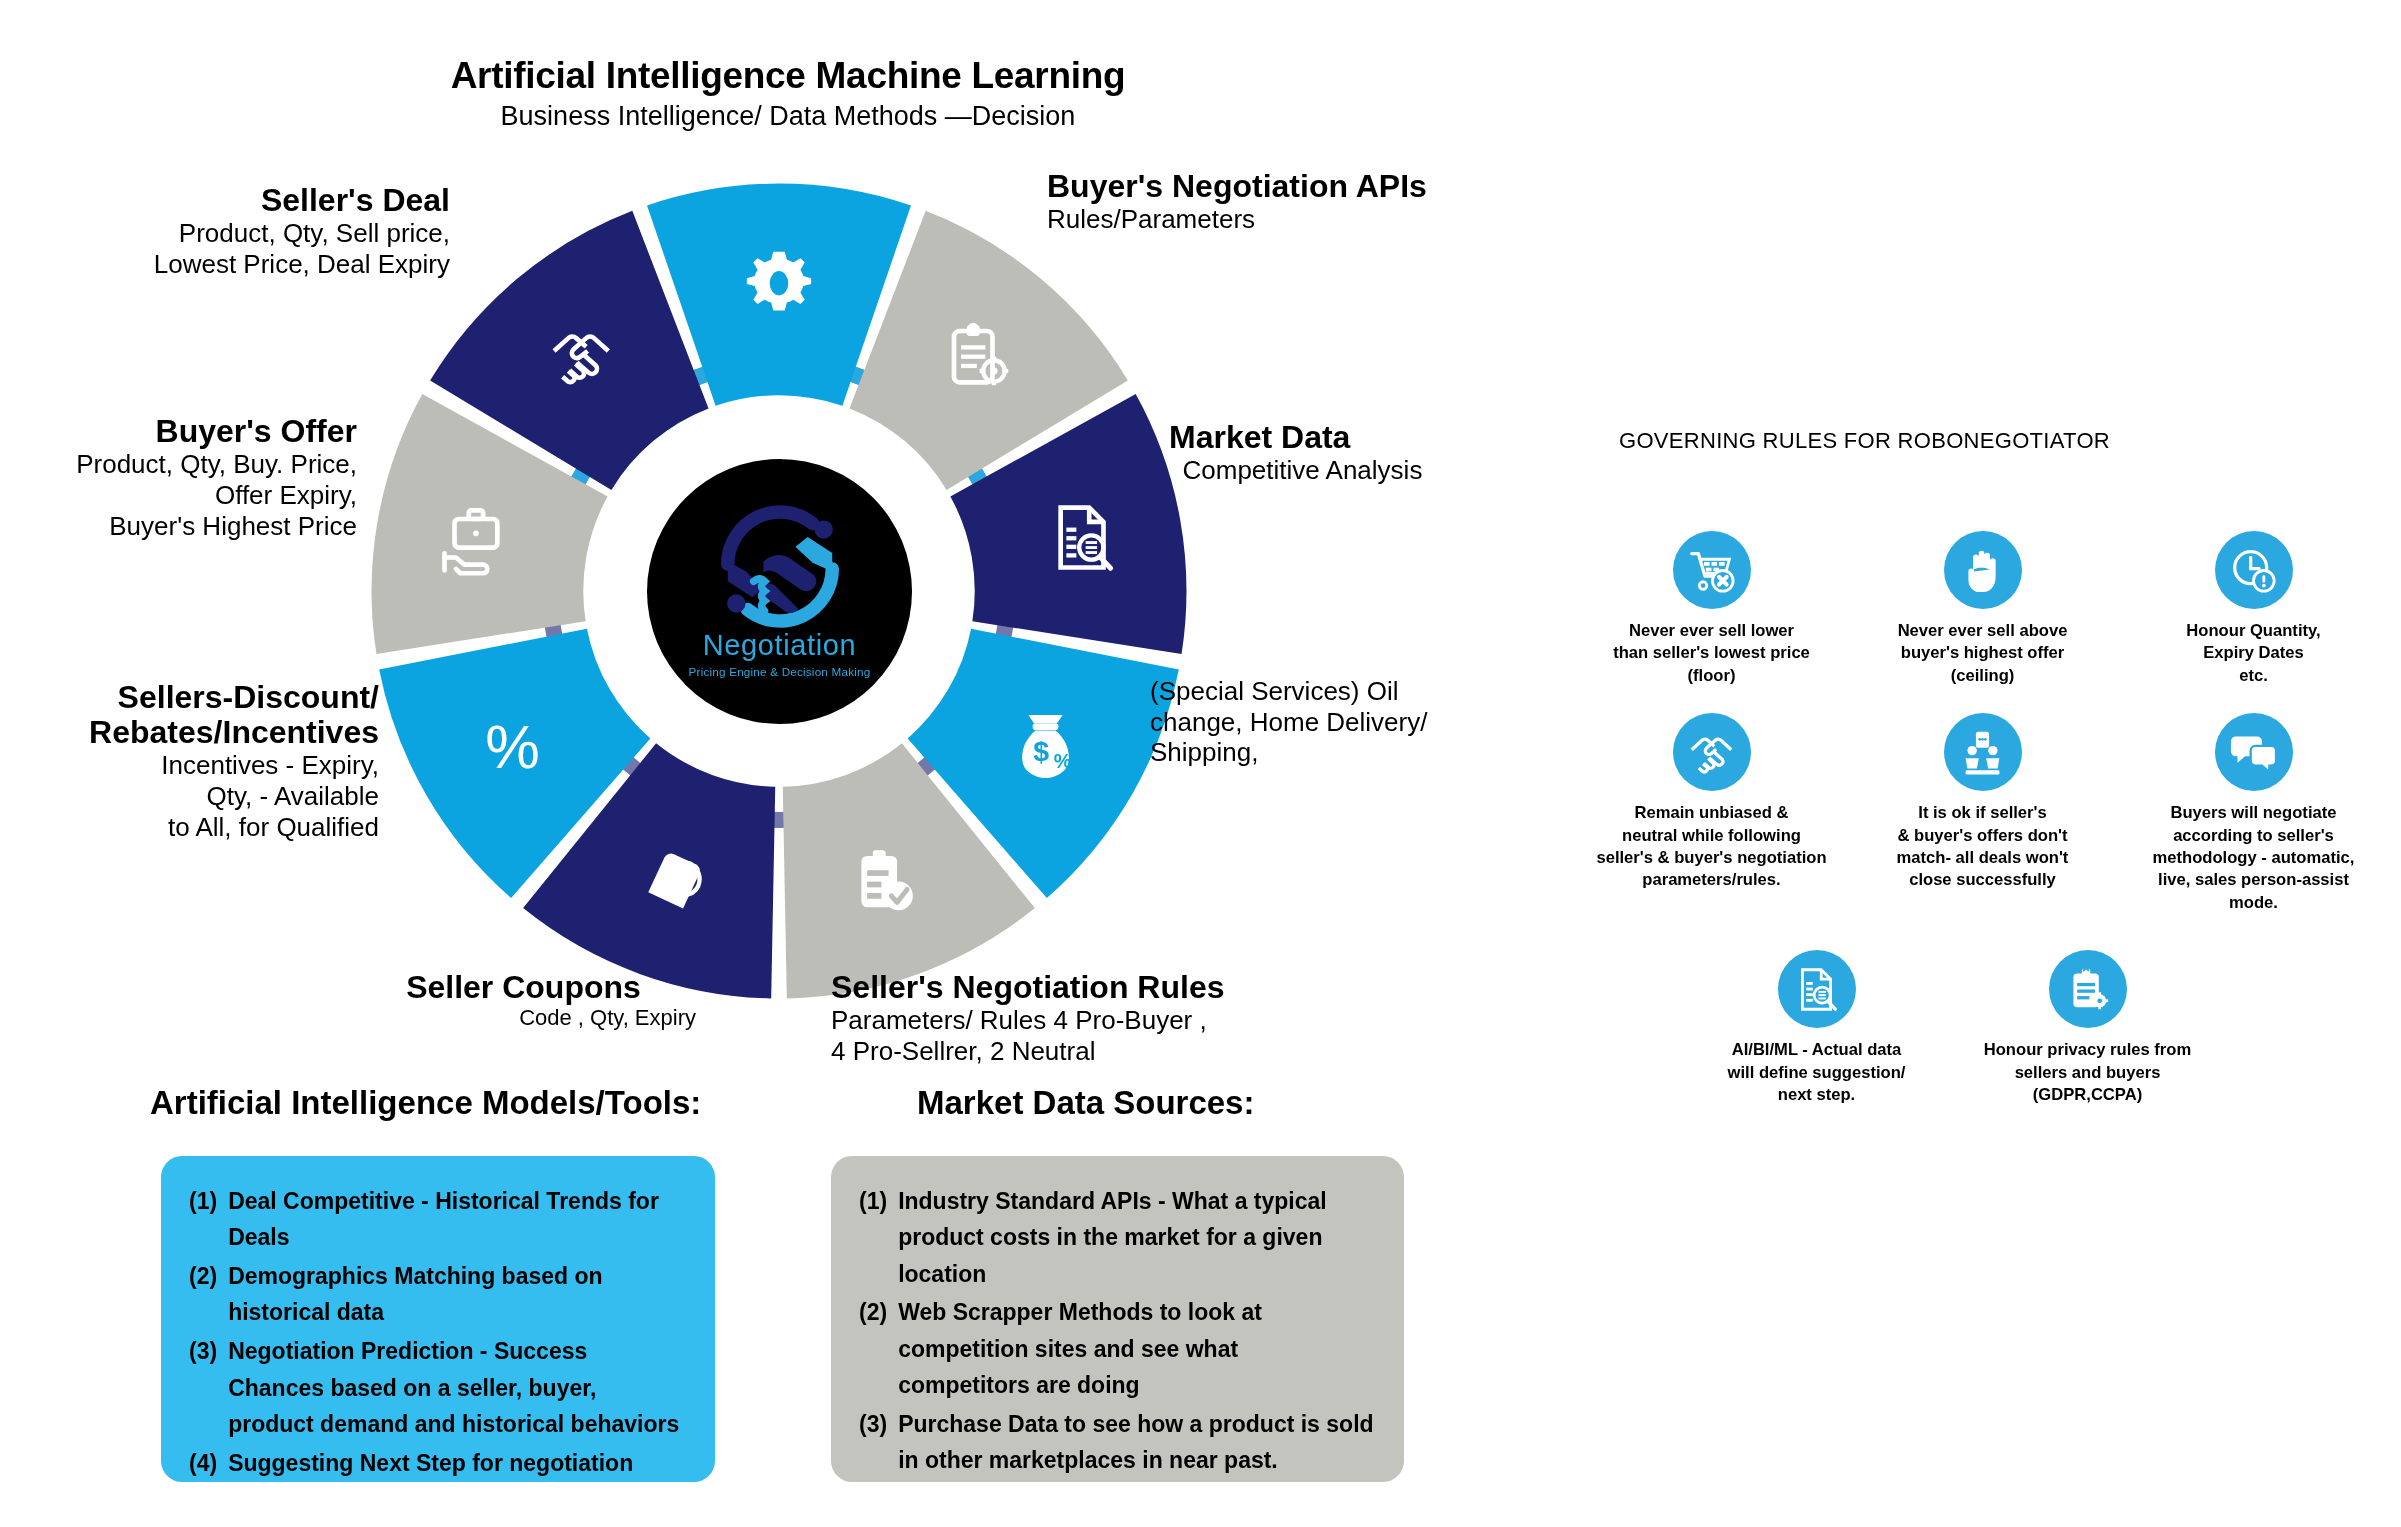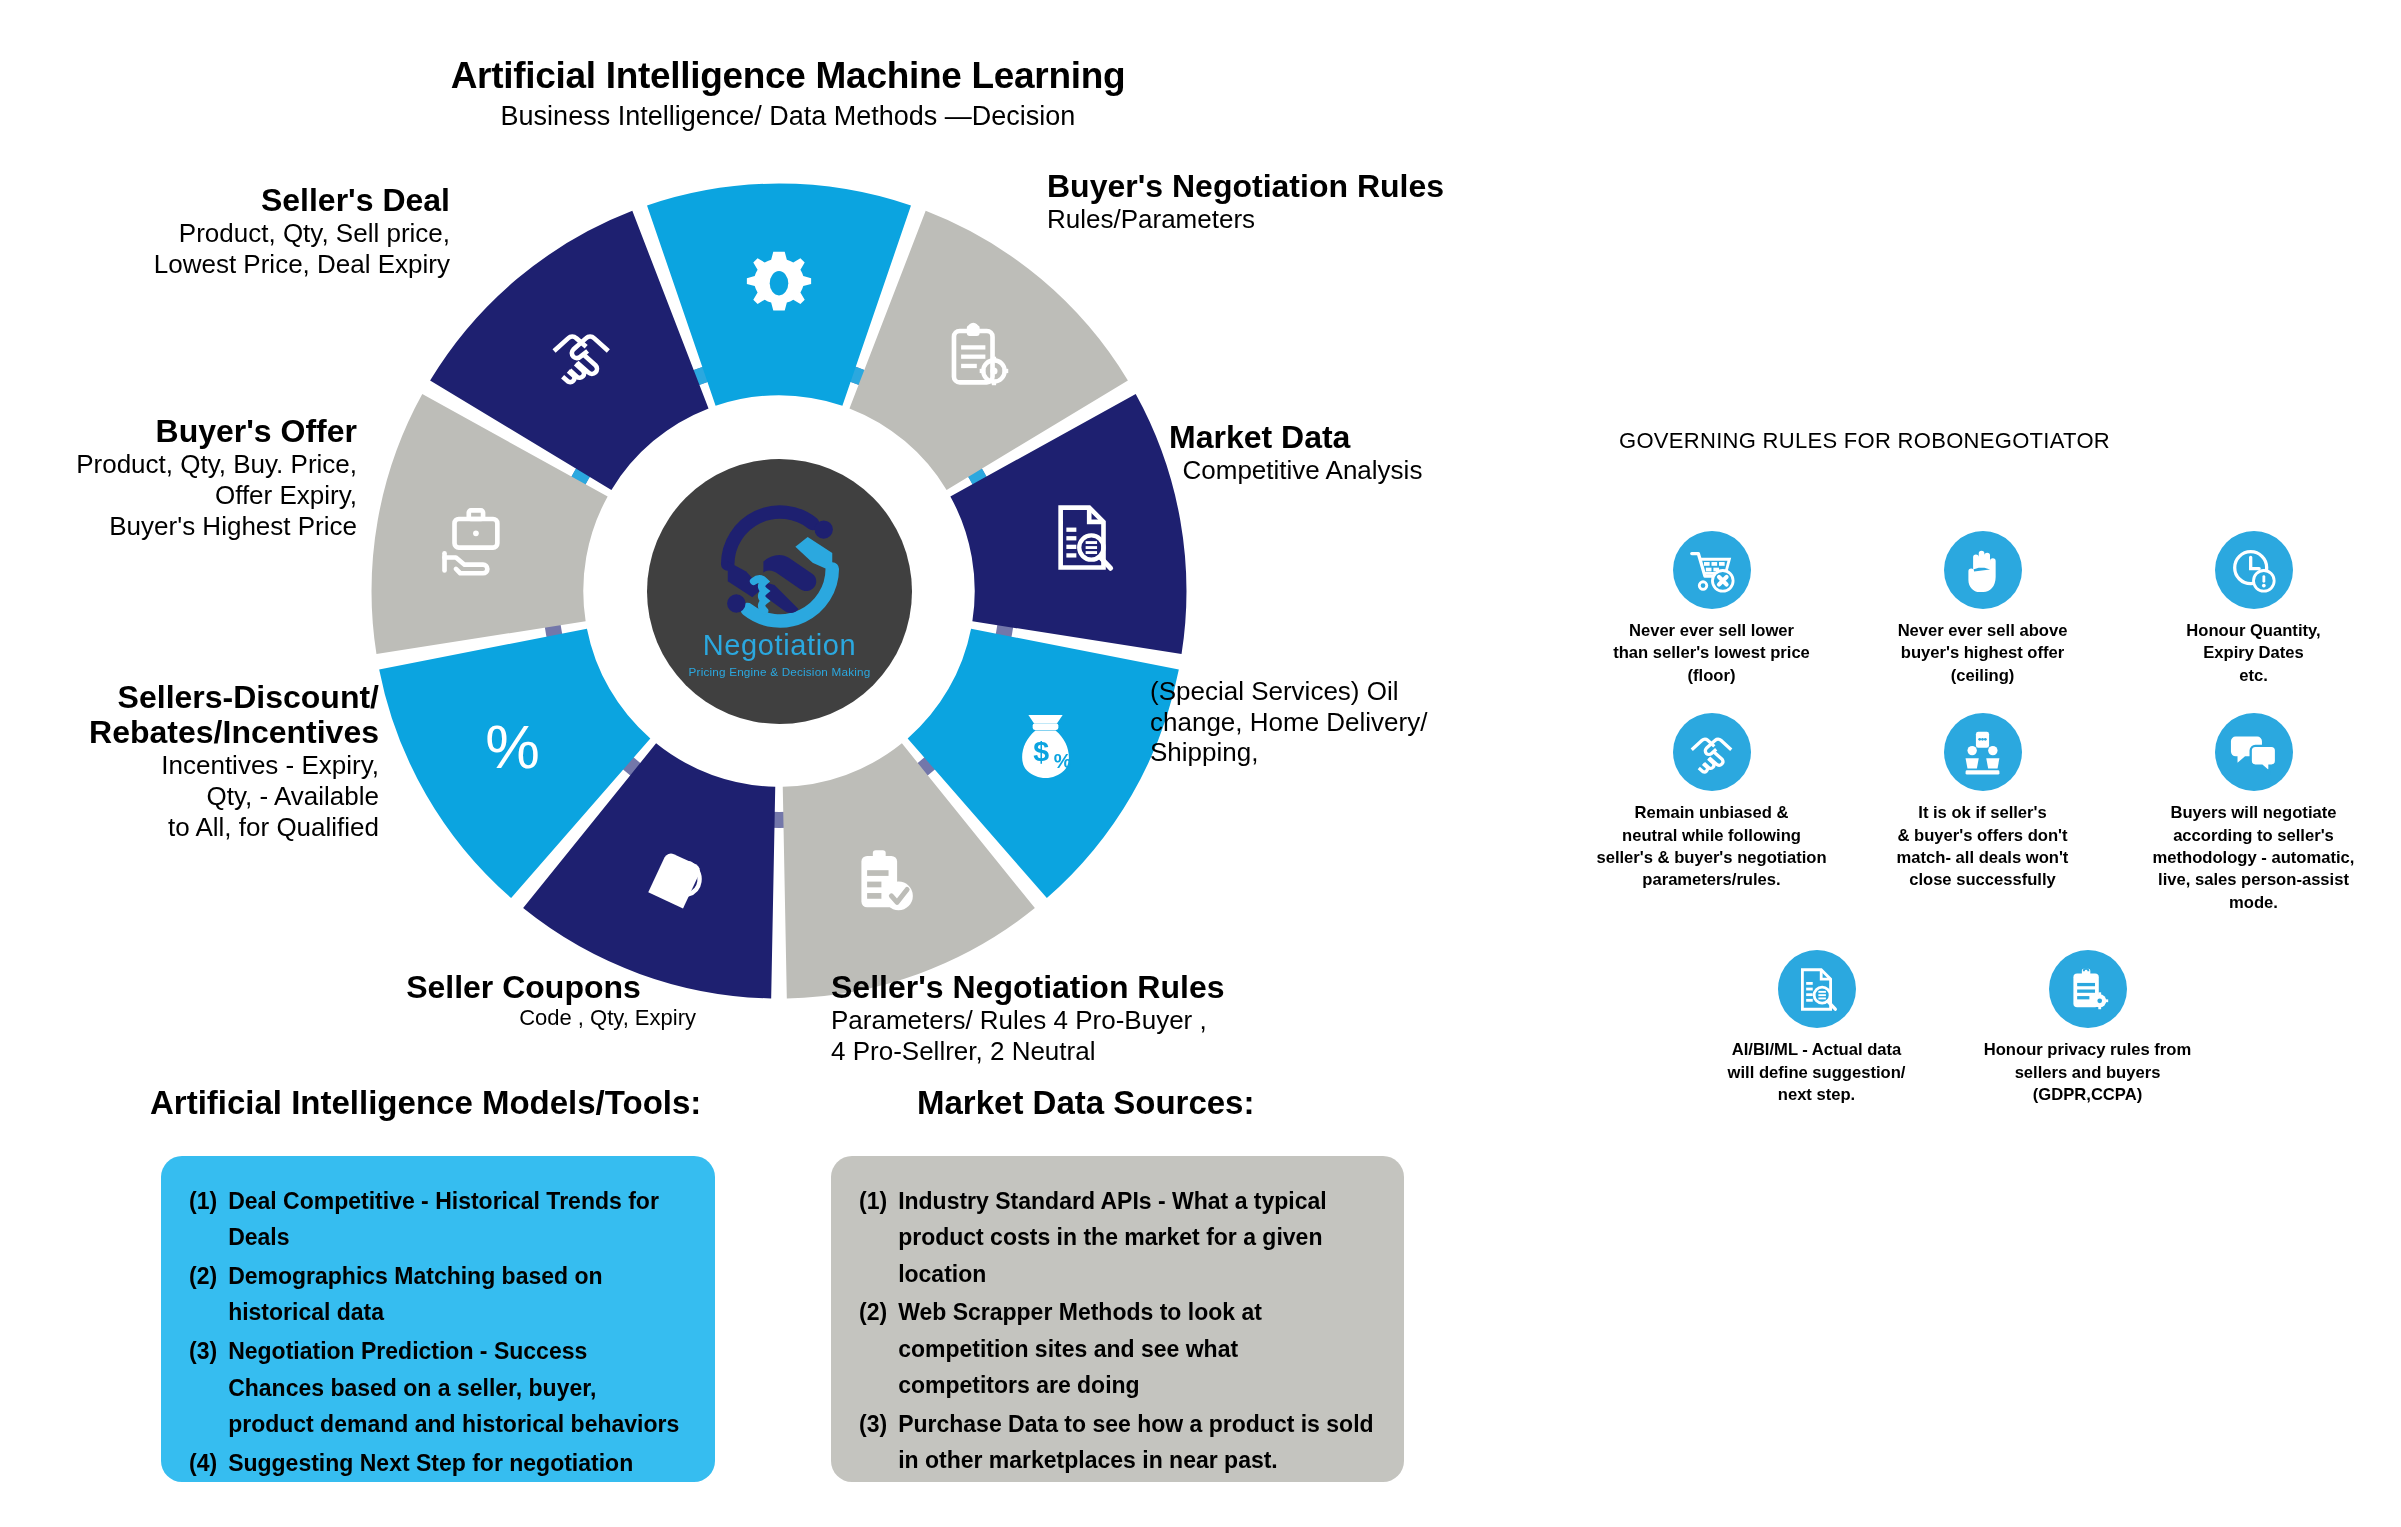--- a/index.html
+++ b/index.html
@@ -14,21 +14,21 @@
   #top-title .t1{font-size:37px;font-weight:bold;line-height:1.12;letter-spacing:-0.3px;}
   #top-title .t2{font-size:27px;font-weight:normal;line-height:1.2;margin-top:3.7px;}
 
   
   #wheel-wrap{left:342px;top:154px;width:874px;height:874px;}
   #wheel-svg{width:874px;height:874px;display:block;}
 
   
   #center-logo{
     position:absolute;left:calc(50% - 132px);top:calc(50% - 132px);
-    width:265px;height:265px;border-radius:50%;background:#404040;
+    width:265px;height:265px;border-radius:50%;background:#000000;
     display:flex;flex-direction:column;align-items:center;justify-content:center;
   }
   #center-logo .logo-mark{width:142px;height:123px;margin-bottom:2.5px;}
   #center-logo .logo-name{font-size:29px;color:#2BA8DF;letter-spacing:0.6px;line-height:1;font-weight:normal;}
   #center-logo .logo-tag{font-size:11.7px;color:#2BA8DF;letter-spacing:0.2px;margin-top:4.9px;}
 
   
   .wlabel .h{font-weight:bold;line-height:1.1;}
   .wlabel .s{font-weight:normal;line-height:1.18;}
   .wlabel.left{text-align:right;}
@@ -273,21 +273,21 @@
 <div class="abs wlabel" id="lbl-add-charges">
   <div class="s">(Special Services) Oil<br>change, Home Delivery/<br>Shipping,</div>
 </div>
 
 <div class="abs wlabel" id="lbl-market-data">
   <div class="h">Market Data</div>
   <div class="s">Competitive Analysis</div>
 </div>
 
 <div class="abs wlabel" id="lbl-buyer-neg">
-  <div class="h">Buyer's Negotiation Rules</div>
+  <div class="h">Buyer's Negotiation APIs</div>
   <div class="s">Rules/Parameters</div>
 </div>
 
 <div class="abs box-heading" id="ai-heading">Artificial Intelligence Models/Tools:</div>
 <div class="abs list-box" id="ai-box">
   <ol id="ai-list">
       <li>
         <span class="num">(1)</span>
         <span class="txt">Deal Competitive - Historical Trends for Deals</span>
       </li>

